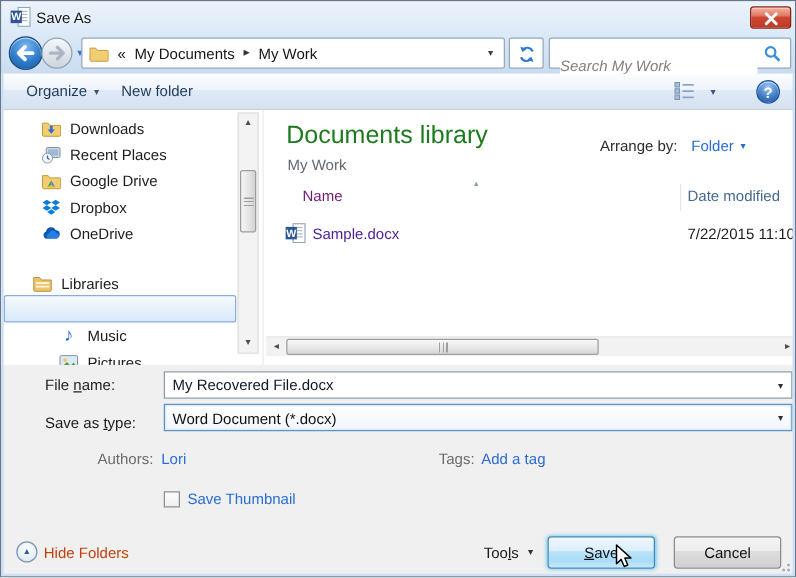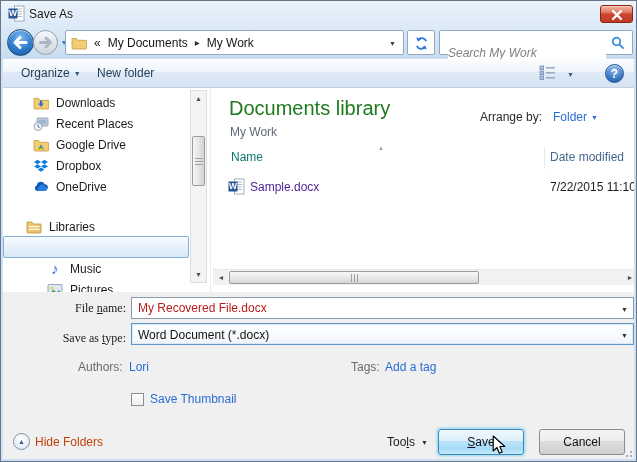--- a/index.html
+++ b/index.html
@@ -64,42 +64,42 @@
   .grip-h { position:absolute; left:2px; top:21px; width:8px; height:8px;
     background:repeating-linear-gradient(180deg,#a0a0a0 0 1px,transparent 1px 3px); }
   .pane-divider { position:absolute; left:209px; top:0; width:1px; height:204px; background:#ececec; }
 
   .lib-title { position:absolute; left:228px; top:9px; font-size:20px; color:#1e7a1e; }
   .lib-sub { position:absolute; left:229px; top:37px; color:#5f6a75; }
   .arrange-label { position:absolute; left:479px; top:22px; color:#2b2b2b; }
   .arrange-value { position:absolute; left:552px; top:22px; color:#2b6cd4; }
   .arrange-caret { position:absolute; left:590px; top:26px; font-size:7px; color:#2b6cd4; }
 
-  .col-name { position:absolute; left:230px; top:62px; color:#0f766e; }
+  .col-name { position:absolute; left:241px; top:62px; color:#701a75; }
   .col-sort { position:absolute; left:377px; top:57px; font-size:6px; color:#8aa0b4; }
   .col-div { position:absolute; left:543px; top:59px; width:1px; height:22px; background:#e4e9ee; }
   .col-date { position:absolute; left:549px; top:62px; color:#46688c; }
 
   .file-row { position:absolute; left:212px; top:88px; width:425px; height:22px; }
   .file-icon { position:absolute; left:15px; top:2px; }
   .file-name { position:absolute; left:37px; top:4px; color:#4c1d95; }
   .file-date { position:absolute; left:337px; top:4px; width:87px; overflow:hidden; white-space:nowrap; color:#1c1c1c; }
 
   .hscroll { position:absolute; left:212px; top:181px; width:425px; height:16px; background:#f2f2f2; border-top:1px solid #e8e8e8; }
   .hscroll .arr { position:absolute; top:0; width:16px; height:15px; text-align:center; font-size:7px; color:#505050; line-height:15px; }
   .hscroll .thumb { position:absolute; left:16px; top:1px; width:250px; height:13px; border:1px solid #9d9d9d; border-radius:2px;
     background:linear-gradient(180deg,#f8f8f8 0%,#e6e6e6 60%,#d5d5d5 100%); }
   .grip-v { position:absolute; left:121px; top:2px; width:8px; height:8px;
     background:repeating-linear-gradient(90deg,#a0a0a0 0 1px,transparent 1px 3px); }
 
   
-  .flabel { position:absolute; width:90px; text-align:right; color:#1c1c1c;font-family:Liberation Serif, serif; }
+  .flabel { position:absolute; width:90px; text-align:left; color:#1c1c1c; }
   .combo { position:absolute; left:130px; width:503px; height:22px; background:#fff; border:1px solid #8b9bab; }
   .combo input { position:absolute; left:6px; top:2px; width:470px; height:16px; border:none; outline:none;
-    font:12px "Liberation Sans",sans-serif; color:#b91c1c; }
+    font:12px "Liberation Sans",sans-serif; color:#0f172a; }
   .combo-arrow { position:absolute; right:5px; top:8px; font-size:7px; color:#333; }
   .combo.type { border:1px solid #5e96c8; background:linear-gradient(180deg,#ffffff,#f1f6fb); box-shadow:inset 0 0 0 1px #d9e9f6; }
   .combo.type .val { position:absolute; left:6px; top:4px; color:#111; }
   .meta-label { position:absolute; color:#6b6b6b; }
   .meta-link { position:absolute; color:#2b6cd4; }
   .checkbox { position:absolute; left:130px; top:392px; width:13px; height:13px; border:1px solid #8f8f8f;
     background:linear-gradient(180deg,#fdfdfd,#f0f0f0); }
   .thumb-label { position:absolute; left:149px; top:391px; color:#2b6cd4; }
 
   .hide-circle { position:absolute; left:12px; top:432px; width:17px; height:17px; border-radius:50%; border:1px solid #7d96ad;

